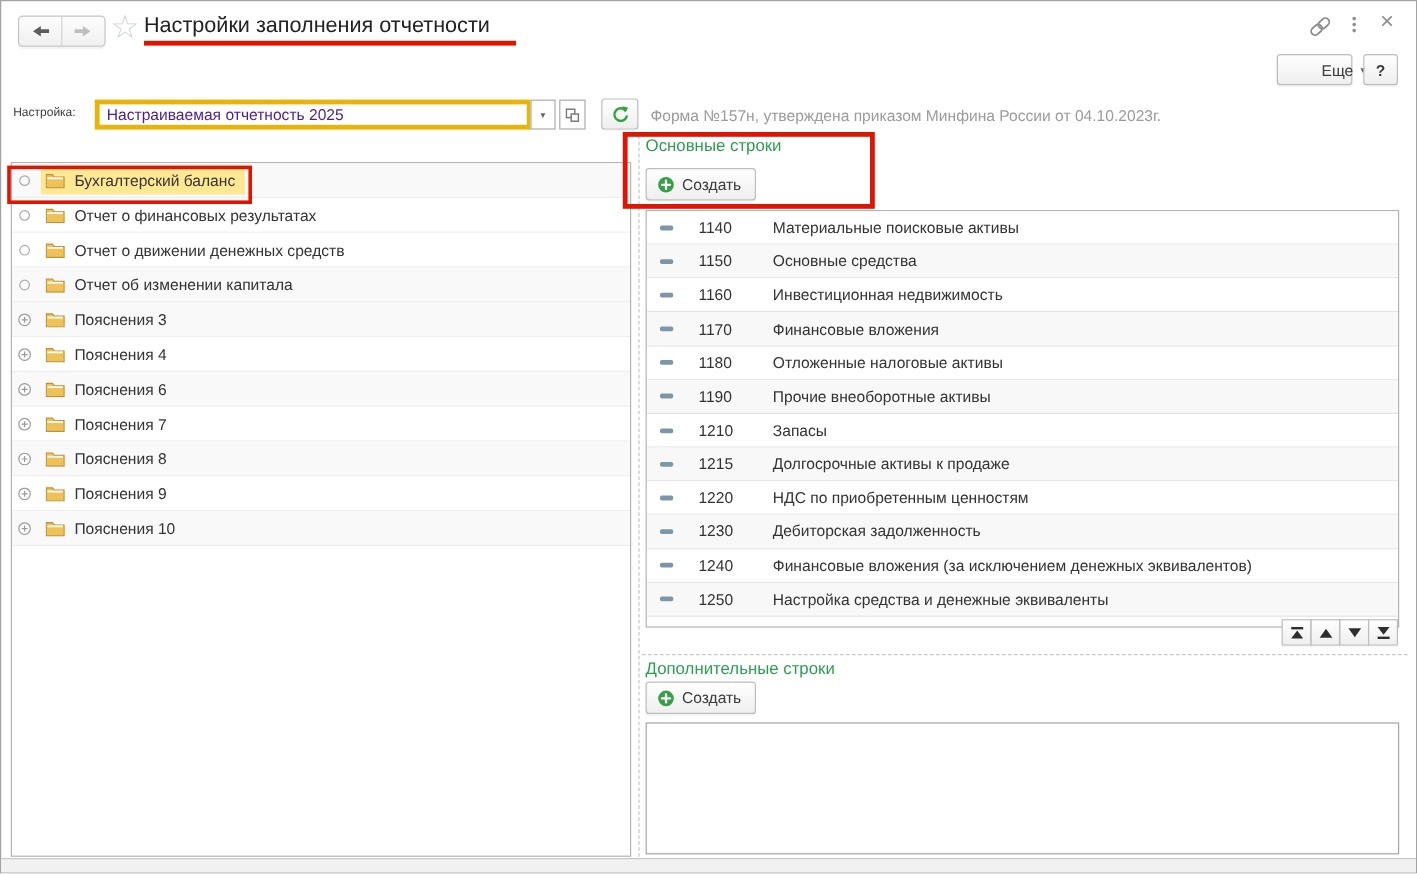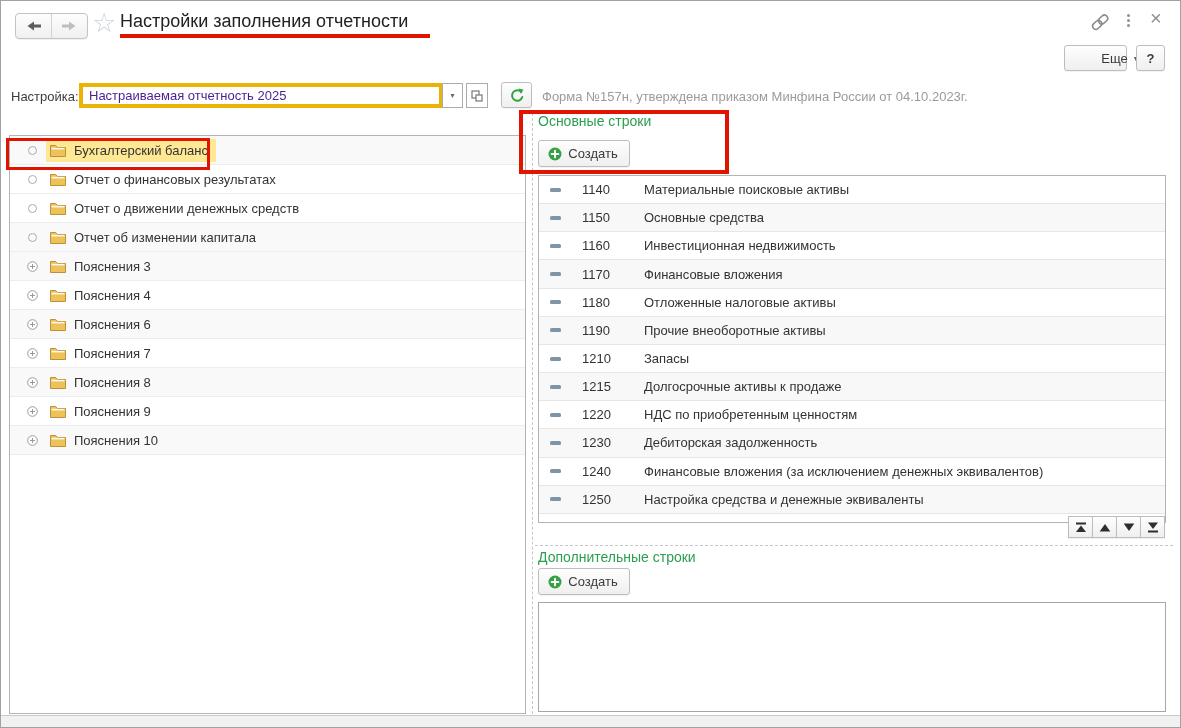--- a/index.html
+++ b/index.html
@@ -24,21 +24,21 @@
   .close-x { position:absolute; left:1149px; top:6px; font-size:20px; color:#8f8f8f; cursor:pointer; }
   .btn {
     display:inline-flex; align-items:center; justify-content:center; gap:6px;
     border:1px solid #bdbdbd; border-radius:3px; background:linear-gradient(#fefefe,#efefef);
     font-size:13px; color:#3b3b3b; cursor:pointer; box-shadow:0 1px 1px rgba(0,0,0,.05);
   }
   .more-btn { position:absolute; left:1063px; top:44px; width:63px; height:26px;padding-left:48px; }
   .caret { font-size:8px; color:#666; }
   .help-btn { position:absolute; left:1135px; top:44px; width:29px; height:26px; font-weight:bold; }
   
-  .set-label { position:absolute; left:10px; top:88px; font-size:13px; color:#3c3c3c; }
+  .set-label { position:absolute; left:10px; top:88px; font-size:10px; color:#3c3c3c; }
   .combo { position:absolute; left:78px; top:82px; display:flex; height:25px; }
   .combo-input {
     width:364px; height:25px; border:4px solid #eab308; background:#fff;
     font-family:Liberation Sans, sans-serif; font-size:13px; color:#4c1d95; padding:0 6px;
   }
   .combo-drop {
     width:21px; height:25px; margin-left:-1px; border:1px solid #acacac; background:#fff;
     display:flex; align-items:center; justify-content:center; cursor:pointer;
   }
   .combo-open {
@@ -50,21 +50,21 @@
   
   .group-header { position:absolute; font-size:14px; color:#2b9e50; white-space:nowrap; }
   .create-btn { height:27px; width:92px; padding:0 8px 0 6px; }
   .plus-ic { flex:0 0 auto; display:block; }
   
   .forms-list {
     position:absolute; left:8px; top:134px; width:517px; height:579px;
     border:1px solid #b3b3b3; background:#fff; overflow:hidden;
   }
   .tree-row {
-    height:29px; display:flex; align-items:center; padding-left:16px;
+    height:29px; display:flex; align-items:center; padding-left:4px;
     border-bottom:1px solid #ededed; background:#fff; cursor:pointer; font-size:13px; color:#333;
   }
   .tree-row.alt { background:#f9f9f9; }
   .expander { width:13px; display:flex; align-items:center; justify-content:center; margin-right:7px; cursor:pointer; }
   .circ { width:9px; height:9px; border:1px solid #ababab; border-radius:50%; }
   .item-body { display:flex; align-items:center; gap:8px; padding:4px 8px 4px 4px; border-radius:1px; }
   .item-body.selected { background:#ffe894; }
   
   .rows-table {
     position:absolute; left:537px; top:174px; width:628px; height:348px;

